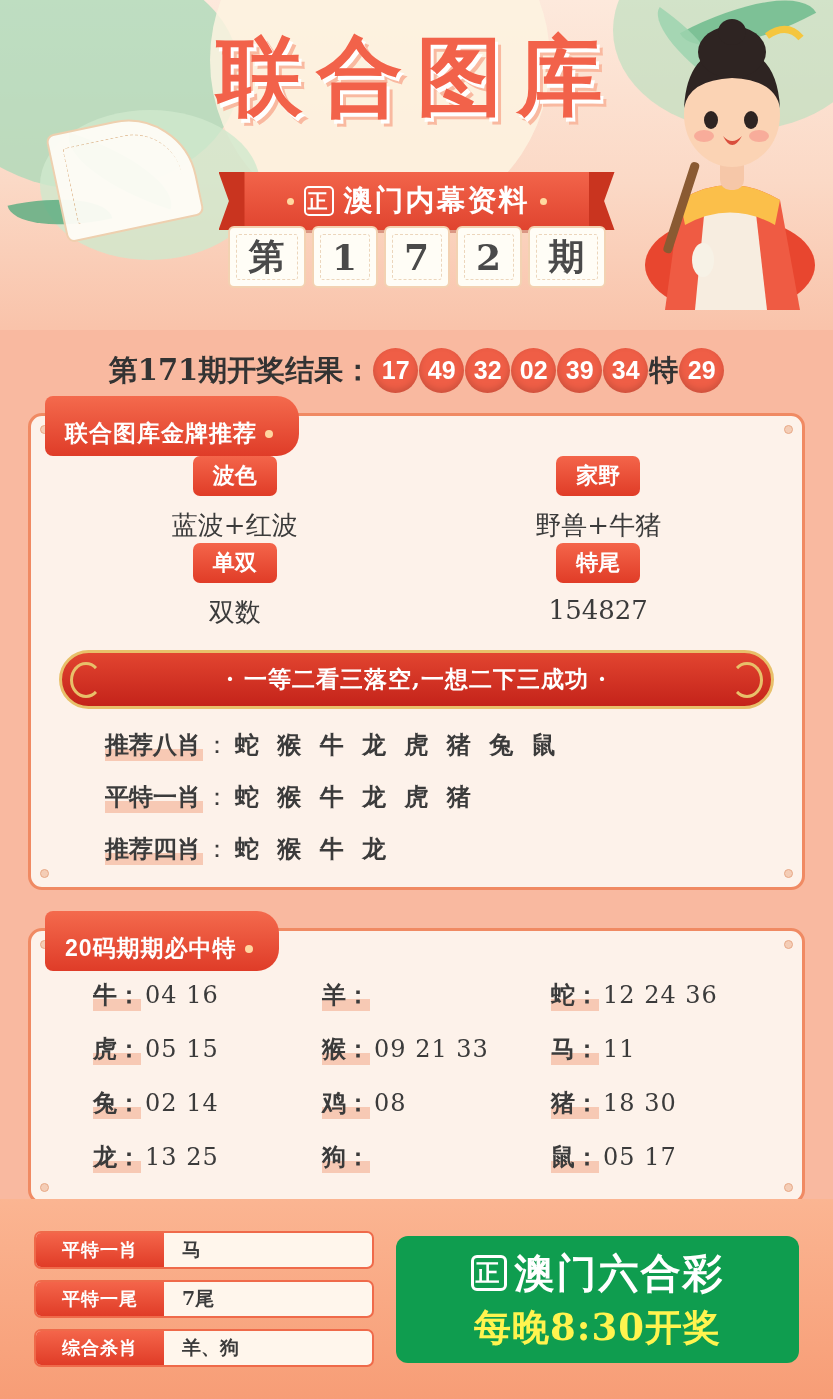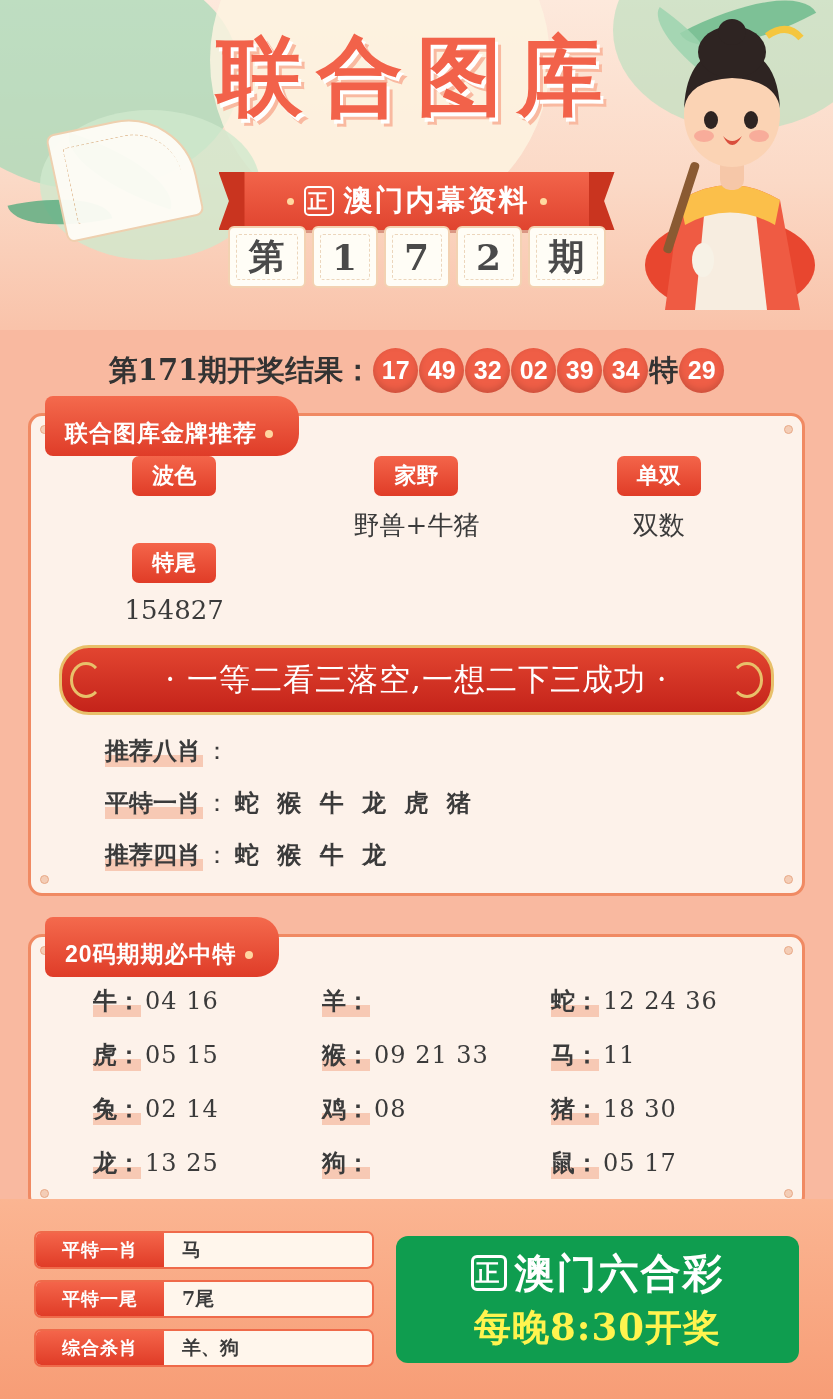--- a/index.html
+++ b/index.html
@@ -178,21 +178,21 @@
     padding: 22px 26px 7px 20px;
     border-radius: 8px 22px 22px 8px;
     letter-spacing: 1px;
     white-space: nowrap;
     display: flex; align-items: center; gap: 8px;
   }
   .tab-dot { width: 8px; height: 8px; border-radius: 50%; background: #ffd6a0; }
 
   
   .tips {
-    display: grid; grid-template-columns: repeat(3, 1fr);
+    display: grid; grid-template-columns: repeat(2, 1fr);
     text-align: center;
     margin-top: 6px;
   }
   .tip-pill {
     display: inline-block;
     background: linear-gradient(180deg,#f4654a,#e03c27);
     color: #fff;
     font-size: 22px; font-weight: bold;
     padding: 5px 20px;
     border-radius: 7px;
@@ -217,21 +217,21 @@
   .slogan-wrap::before, .slogan-wrap::after {
     content: "";
     position: absolute; top: 50%; transform: translateY(-50%);
     width: 26px; height: 30px;
     border: 3px solid #e8c06a;
     border-radius: 50%;
   }
   .slogan-wrap::before { left: 8px; border-right-color: transparent; }
   .slogan-wrap::after { right: 8px; border-left-color: transparent; }
   .slogan {
-    color: #fff; font-size: 31px; font-weight: normal; letter-spacing: 1px;
+    color: #fff; font-size: 23px; font-weight: bold; letter-spacing: 1px;
     font-family: "DejaVu Serif", serif;
   }
 
   
   .rec-row {
     display: flex; align-items: flex-start;
     margin: 20px 0 0 52px;
     font-size: 24px;
     color: #3b3b3b;
     font-family: "DejaVu Serif", serif;
@@ -399,20 +399,21 @@
   <span class="screw br"></span>
 
   <div class="panel-tab">
     <span>联合图库金牌推荐</span>
     <span class="tab-dot"></span>
   </div>
 
   <div class="tips">
     <div>
       <div class="tip-pill">波色</div>
+      <div class="tip-val">蓝波+红波</div>
     </div>
     <div>
       <div class="tip-pill">家野</div>
       <div class="tip-val">野兽+牛猪</div>
     </div>
     <div>
       <div class="tip-pill">单双</div>
       <div class="tip-val">双数</div>
     </div>
     <div>
@@ -421,20 +422,21 @@
     </div>
   </div>
 
   <div class="slogan-wrap">
     <div class="slogan">· 一等二看三落空,一想二下三成功 ·</div>
   </div>
 
   <div class="rec-row">
     <span class="rec-label">推荐八肖</span>
     <span class="rec-colon">：</span>
+    <span class="rec-vals">蛇 猴 牛 龙 虎 猪 兔 鼠</span>
   </div>
   <div class="rec-row">
     <span class="rec-label">平特一肖</span>
     <span class="rec-colon">：</span>
     <span class="rec-vals">蛇 猴 牛 龙 虎 猪</span>
   </div>
   <div class="rec-row">
     <span class="rec-label">推荐四肖</span>
     <span class="rec-colon">：</span>
     <span class="rec-vals">蛇 猴 牛 龙</span>

